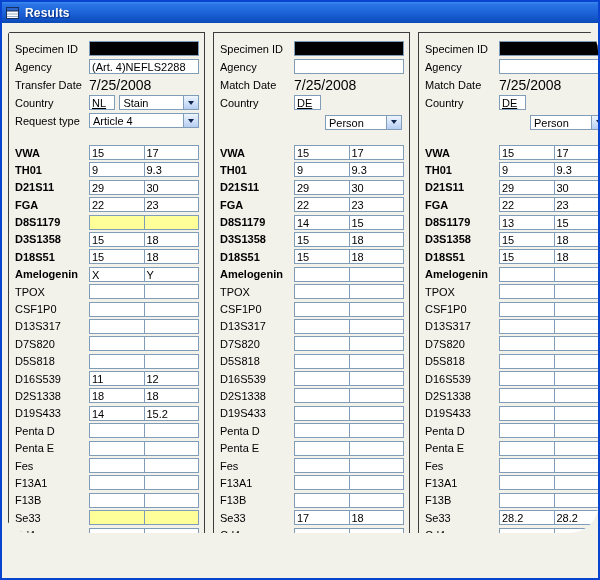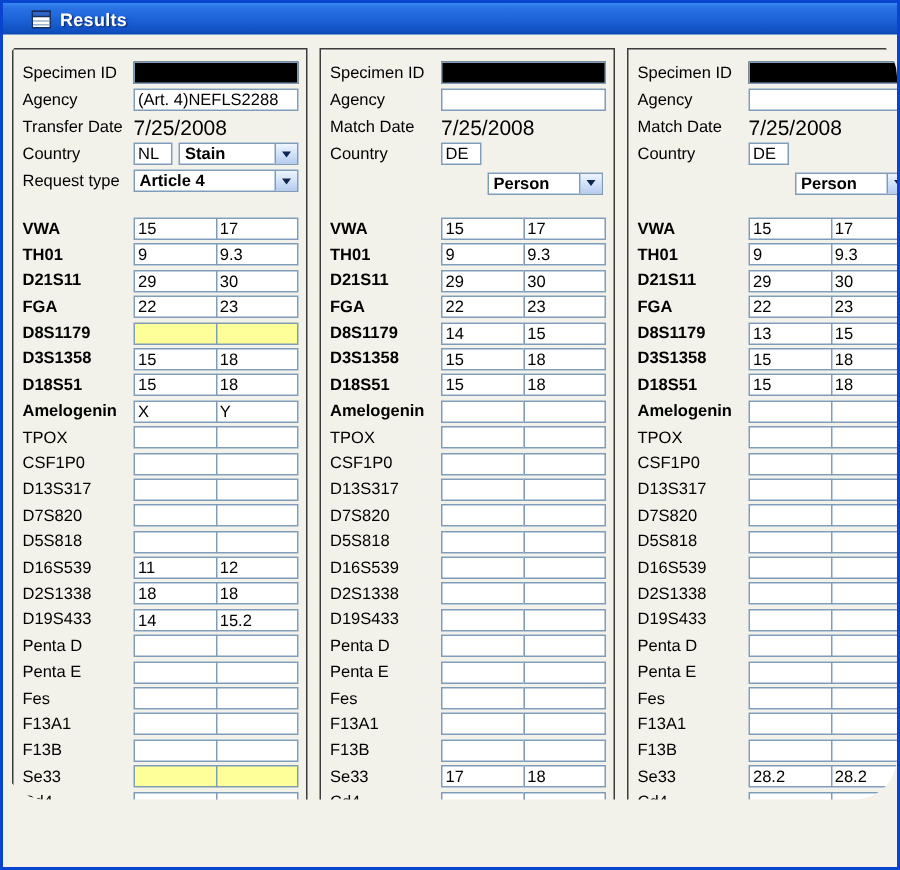--- a/index.html
+++ b/index.html
@@ -13,21 +13,21 @@
     width: 600px; height: 580px;
     border: 2px solid #0844d0;
     background: #f2f1ea;
     position: relative;
     overflow: hidden;
   }
   .titlebar {
     height: 21px;
     background: linear-gradient(180deg, #3a8af0 0%, #2a74e6 12%, #1b61d6 55%, #0f4fc0 90%, #0a49b4 100%);
     display: flex; align-items: center;
-    padding: 0 19px; gap: 5px;
+    padding: 0 4px; gap: 5px;
   }
   .titlebar .title {
     color: #ffffff; font-weight: bold; font-size: 12px;
     text-shadow: 1px 1px 1px #0a2f7a;
     letter-spacing: .2px;
   }
   .app-icon { display: flex; align-items: center; }
   .content {
     height: 510px;
     display: flex;
@@ -51,33 +51,33 @@
     background: #ffffff;
     border: 1px solid #7f9db9;
     height: 15px;
     font-size: 11px;
     padding: 1px 2px 0 2px;
     overflow: hidden;
     white-space: nowrap;
   }
   .wide { width: 112px; }
   .redacted { background: #000000; }
-  .ccode { width: 27px; }
+  .ccode { width: 27px; text-decoration: underline; }
   .date-text { font-size: 14px; color: #000; }
   .combo {
     display: flex; align-items: stretch;
     border: 1px solid #7f9db9;
     background: #ffffff;
     height: 15px;
     margin-left: 4px;
   }
   .combo-stain { width: 82px; }
   .combo-person { width: 77px; margin-top: 39px; }
   .combo-wide { width: 112px; margin-left: 0; gap: 24px; }
-  .combo-text { flex: 1; font-size: 11px; padding: 1px 0 0 3px; overflow: hidden; white-space: nowrap; font-weight: bold; }
+  .combo-text { flex: 1; font-size: 11px; padding: 1px 0 0 3px; overflow: hidden; white-space: nowrap; }
   .combo-btn {
     width: 15px; flex-shrink: 0;
     background: linear-gradient(180deg, #eef5fe 0%, #cfe0f8 55%, #b6cdf0 100%);
     border-left: 1px solid #7f9db9;
     display: flex; align-items: center; justify-content: center;
   }
   .arrow {
     width: 0; height: 0;
     border-left: 3px solid transparent;
     border-right: 3px solid transparent;

